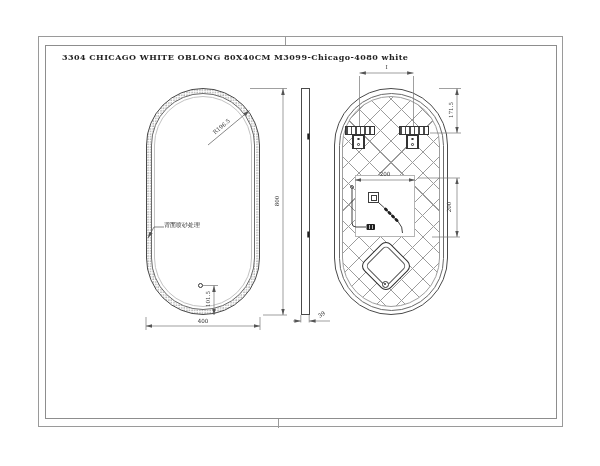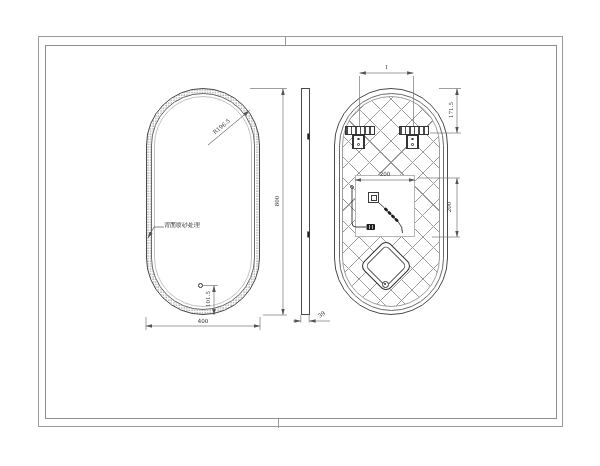--- a/index.html
+++ b/index.html
@@ -57,20 +57,21 @@
 </head>
 <body>
 
 <div class="sheet">
 
   <div class="abs border-outer"></div>
   <div class="abs border-inner"></div>
   <div class="abs tick-v" style="left:285px;top:36px;height:9px;"></div>
   <div class="abs tick-v" style="left:278px;top:419px;height:9px;"></div>
 
+  <div class="abs title">3304 CHICAGO WHITE OBLONG 80X40CM M3099-Chicago-4080 white</div>
 
   <div class="abs stadium front-outer"></div>
   <div class="abs stadium front-inner"></div>
   <div class="abs stadium front-inner2"></div>
   <div class="abs sensor"></div>
 
   <div class="abs side-rect"></div>
 
   <div class="abs stadium back-outer"></div>
   <div class="abs stadium back-inner"></div>

